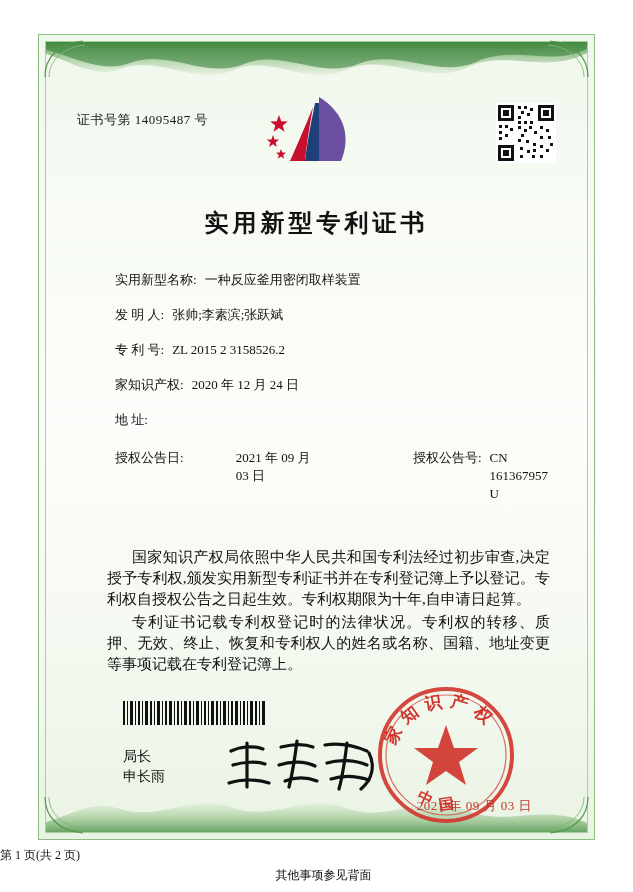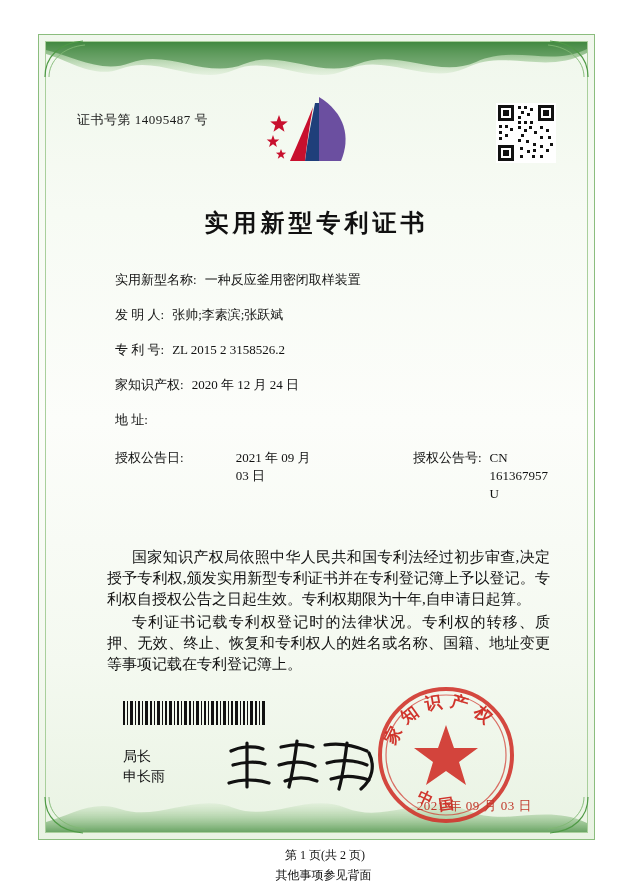--- a/index.html
+++ b/index.html
@@ -195,24 +195,23 @@
     font-size: 13px;
     color: #c0392b;
     letter-spacing: 0.5px;
   }
 
   
   .page-num {
     position: absolute;
     left: 0; right: 0;
     bottom: 28px;
-    text-align: center;
+    text-align: left;
     font-size: 12px;
     color: #111;
-    padding-left: 17px;
   }
   .outside-note {
     position: absolute;
     left: 0; right: 0;
     bottom: 8px;
     text-align: center;
     font-size: 12px;
     color: #111;
     padding-left: 14px;
   }

